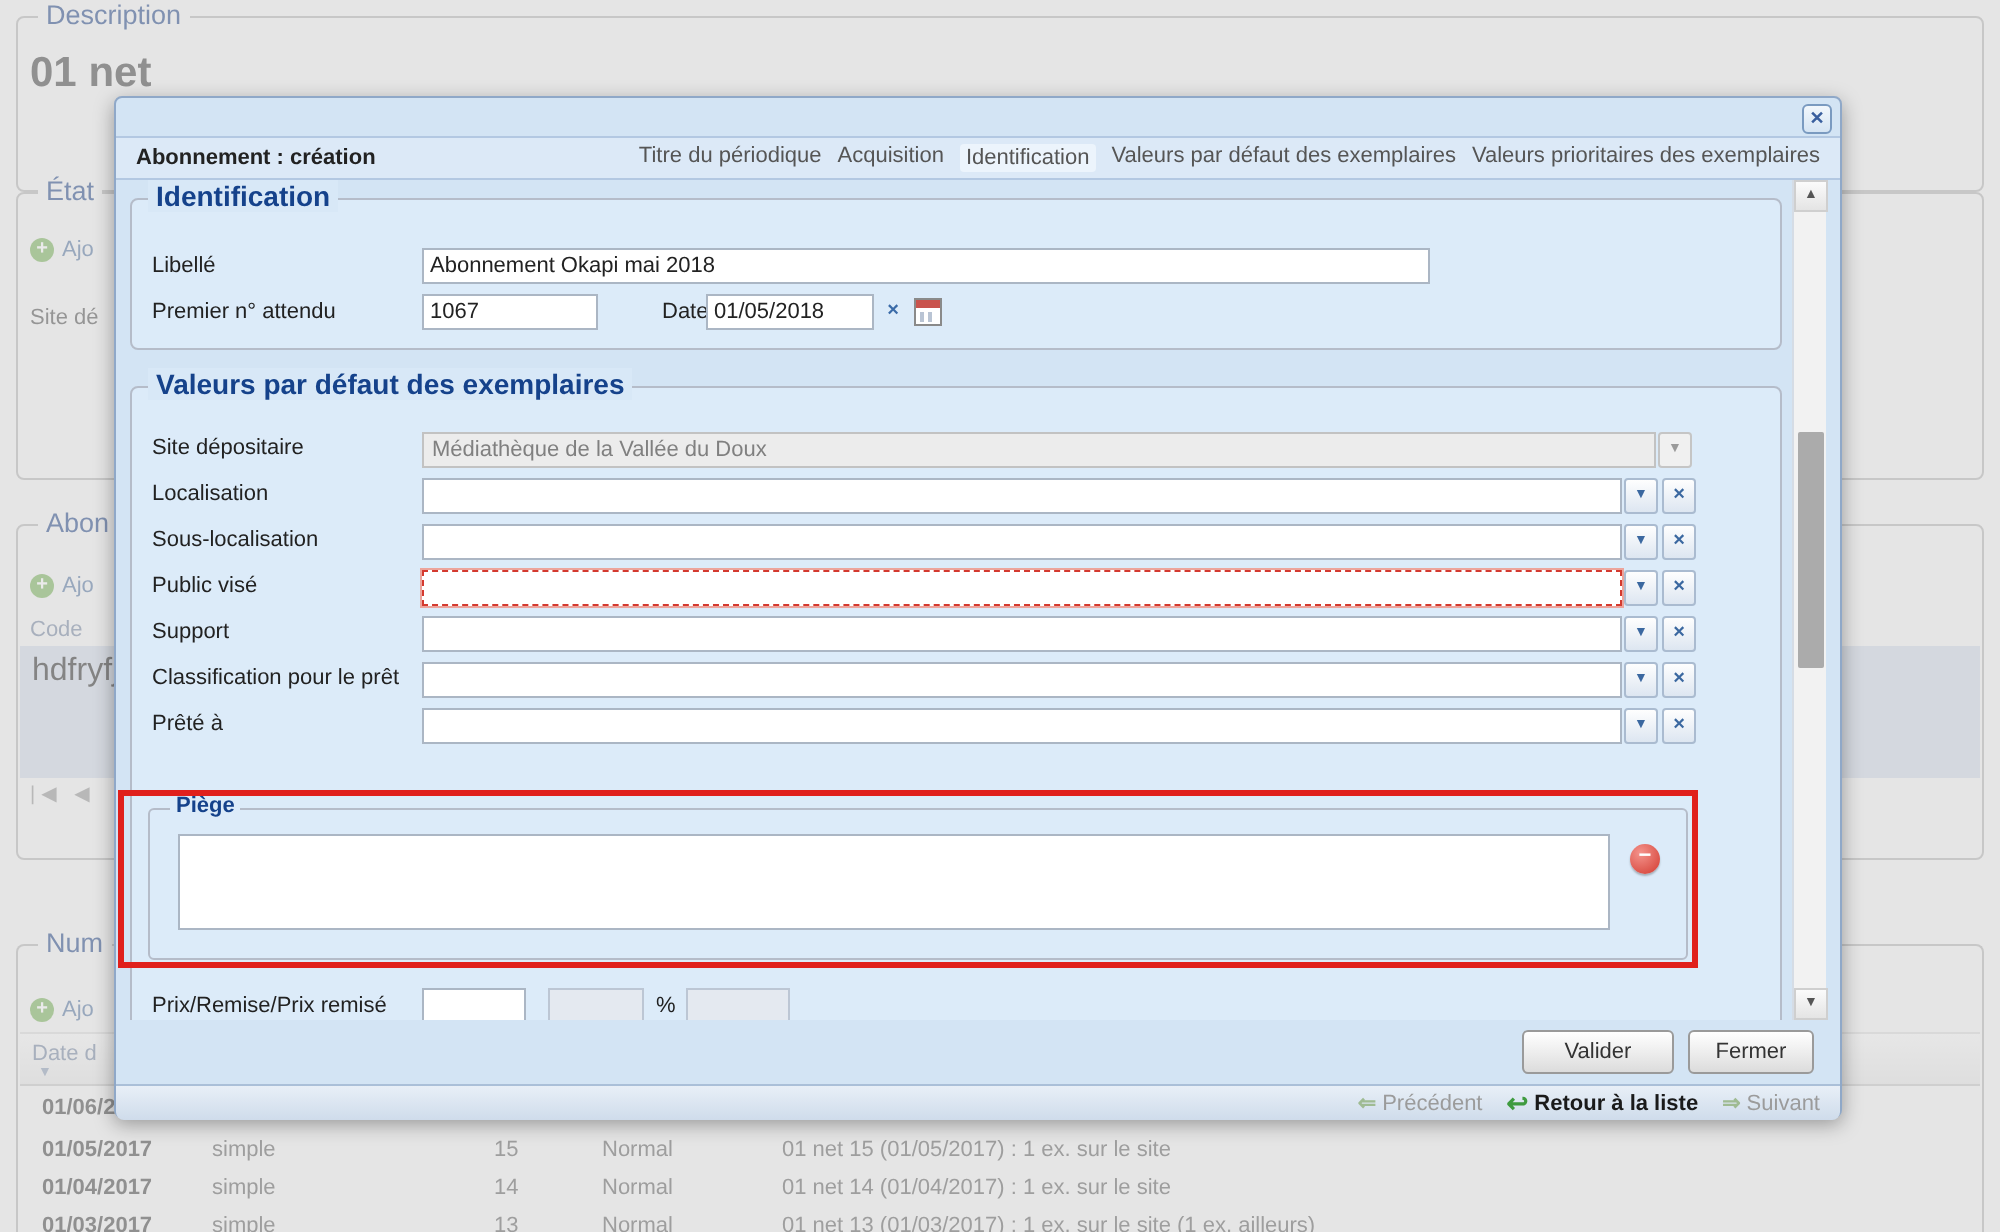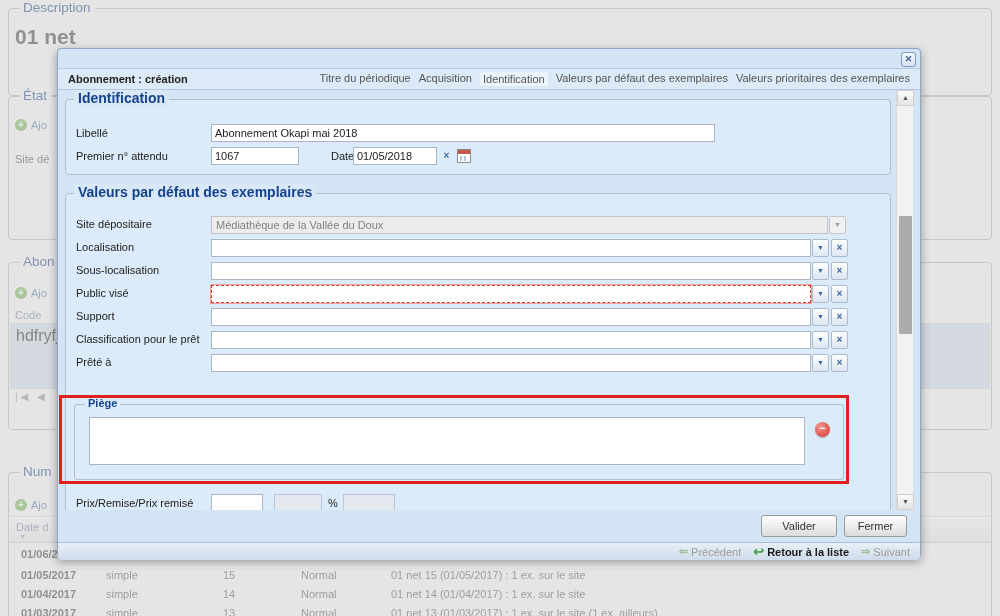--- a/index.html
+++ b/index.html
@@ -20,21 +20,21 @@
   .sel-band { position:absolute; left:1px; right:1px; background:#d3dbe8; }
   .sel-band span { position:absolute; left:6px; top:4px; font-size:16px; color:#333; }
   .paging { position:absolute; left:6px; font-size:10px; color:#9a9a9a; letter-spacing:3px; }
   .tbl-header { position:absolute; left:1px; right:1px; background:linear-gradient(#f8f8f8,#e7e7e7);
                 border-bottom:1px solid #c9c9c9; border-top:1px solid #ddd; }
   .tbl-header .hdr-txt { position:absolute; left:6px; top:4px; font-size:11px; color:#7a8aa5; }
   .tbl-header .sort { position:absolute; left:9px; top:16px; font-size:7px; color:#90a0b8; }
   .trow { position:absolute; left:0; right:0; height:19px; font-size:11px; color:#666; }
   .trow .c-date { position:absolute; left:12px; font-weight:bold; color:#4a4a4a; }
   .trow .c-type { position:absolute; left:97px; }
-  .trow .c-num  { position:absolute; left:214px; }
+  .trow .c-num  { position:absolute; left:238px; }
   .trow .c-stat { position:absolute; left:292px; }
   .trow .c-det  { position:absolute; left:382px; }
 
   .mask { position:absolute; inset:0; background:rgba(214,214,214,0.5); }
 
   
   .modal { position:absolute; left:57px; top:48px; width:864px; height:511px;
            background:#d3e4f4; border:1px solid #8fa8c8; border-radius:4px;
            box-shadow:0 3px 10px rgba(0,0,0,0.35); }
   .modal-topbar { position:relative; height:19px; }

